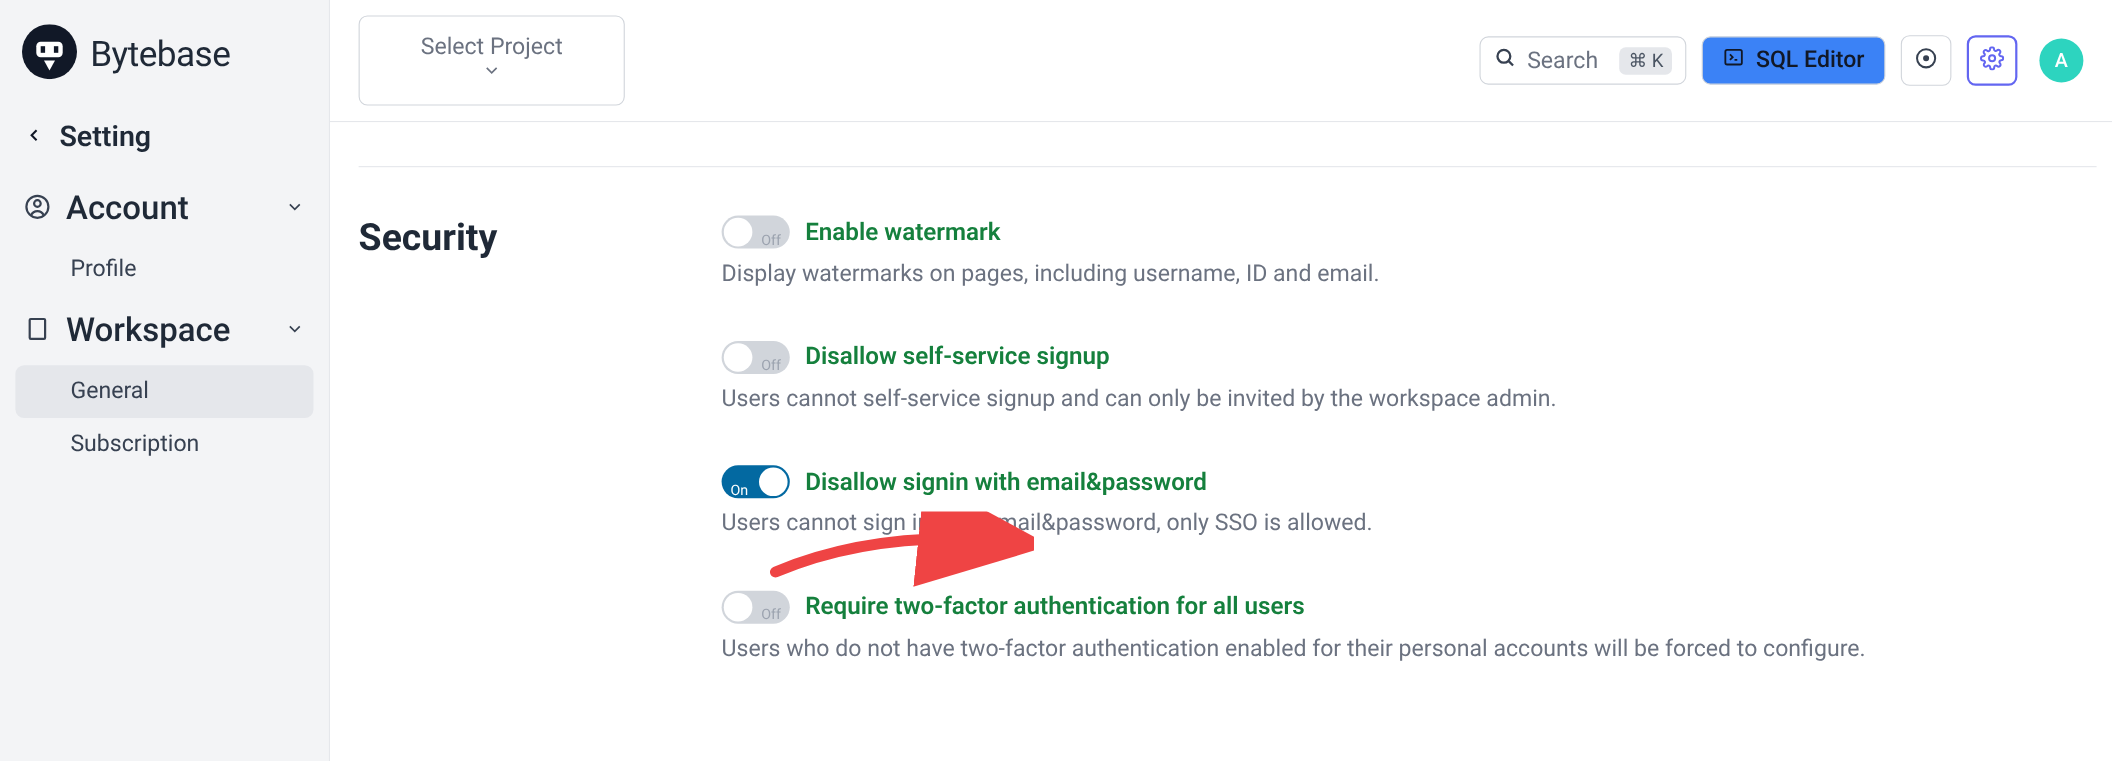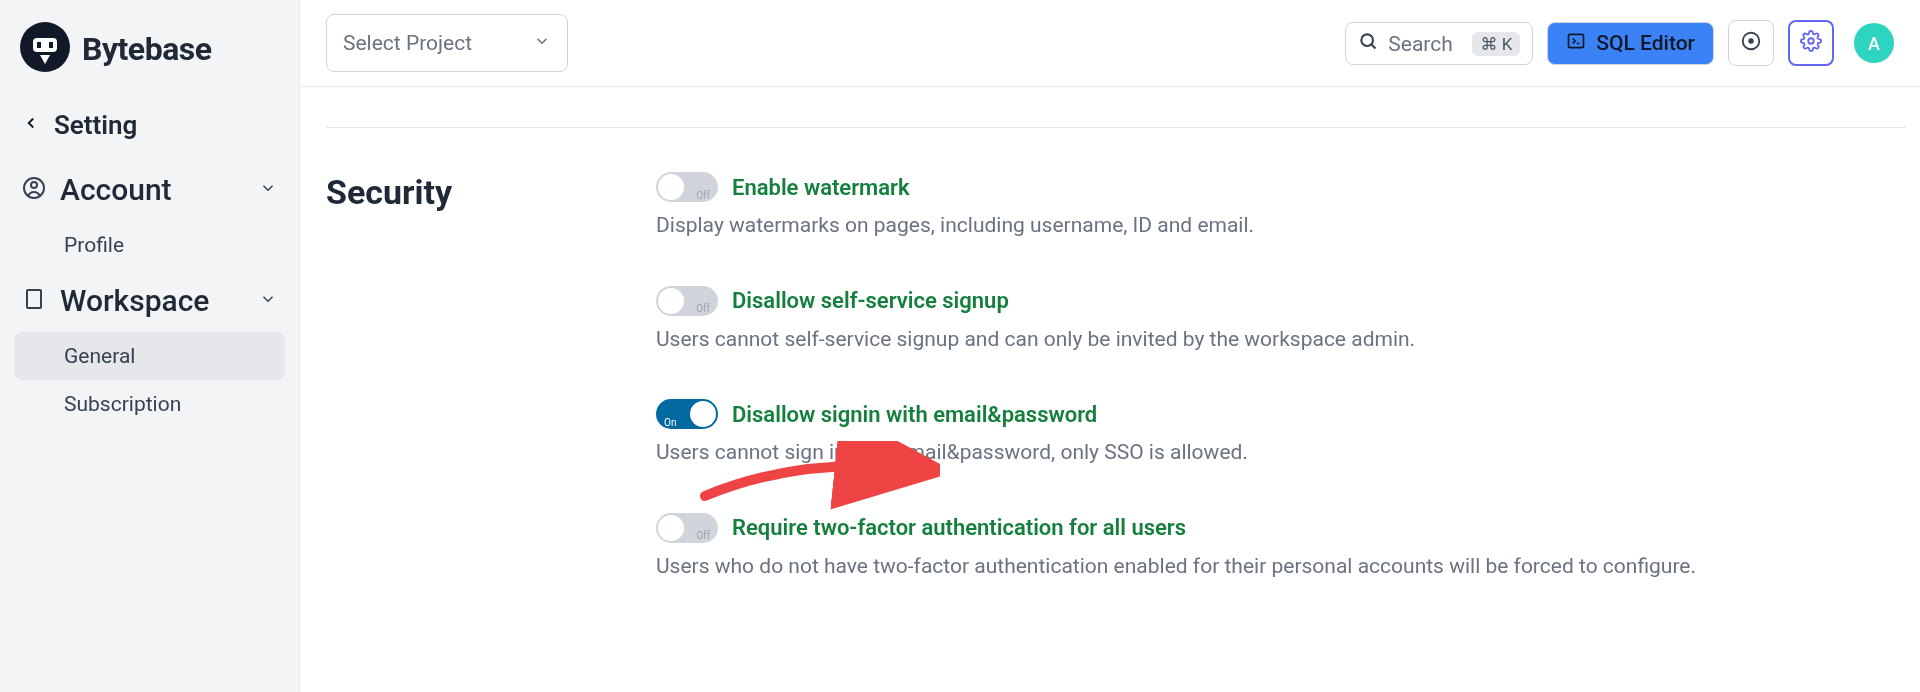--- a/index.html
+++ b/index.html
@@ -21,21 +21,21 @@
     flex-shrink: 0;
   }
   .logo-row {
     display: flex;
     align-items: center;
     gap: 12px;
     padding: 0 6px 24px 6px;
   }
   .logo-text {
     font-size: 32px;
-    font-weight: 700;
+    font-weight: 400;
     letter-spacing: -0.5px;
     text-align: center;
   }
   .nav-header {
     display: flex;
     align-items: center;
     gap: 14px;
     padding: 10px 8px 18px 8px;
   }
   .nav-header-title {
@@ -82,20 +82,21 @@
     display: flex;
     align-items: center;
     justify-content: space-between;
     border: 1px solid #d1d5db;
     border-radius: 8px;
     padding: 16px 16px;
     width: 242px;
     cursor: pointer;
     color: #6b7280;
     font-size: 21px;
+    flex-direction: column;
   }
   .spacer { flex: 1; }
   .search-box {
     display: flex;
     align-items: flex-end;
     gap: 10px;
     border: 1px solid #d1d5db;
     border-radius: 8px;
     padding: 8px 12px;
     width: 188px;
@@ -208,21 +209,21 @@
     width: 26px; height: 26px;
     border-radius: 50%;
     background: #fff;
     position: absolute;
     top: 2px;
   }
   .toggle.off .toggle-knob { left: 2px; }
   .toggle.on  .toggle-knob { right: 2px; }
   .toggle-label {
     position: absolute;
-    font-size: 10px;
+    font-size: 13px;
     color: #6b7280;
     margin-top: 16px;
   }
   .toggle.off .toggle-label { right: 8px; color: #9ca3af; }
   .toggle.on  .toggle-label { left: 8px; color: #fff; }
   
   .arrow {
     position: absolute;
     left: 400px;
     top: 354px;

